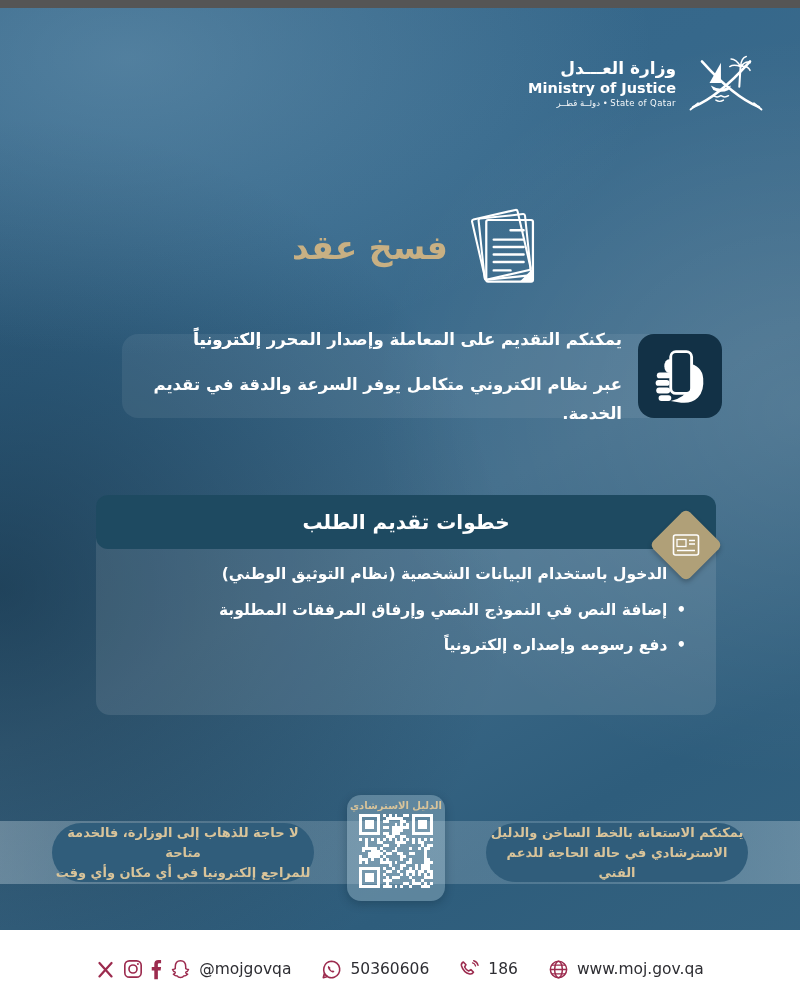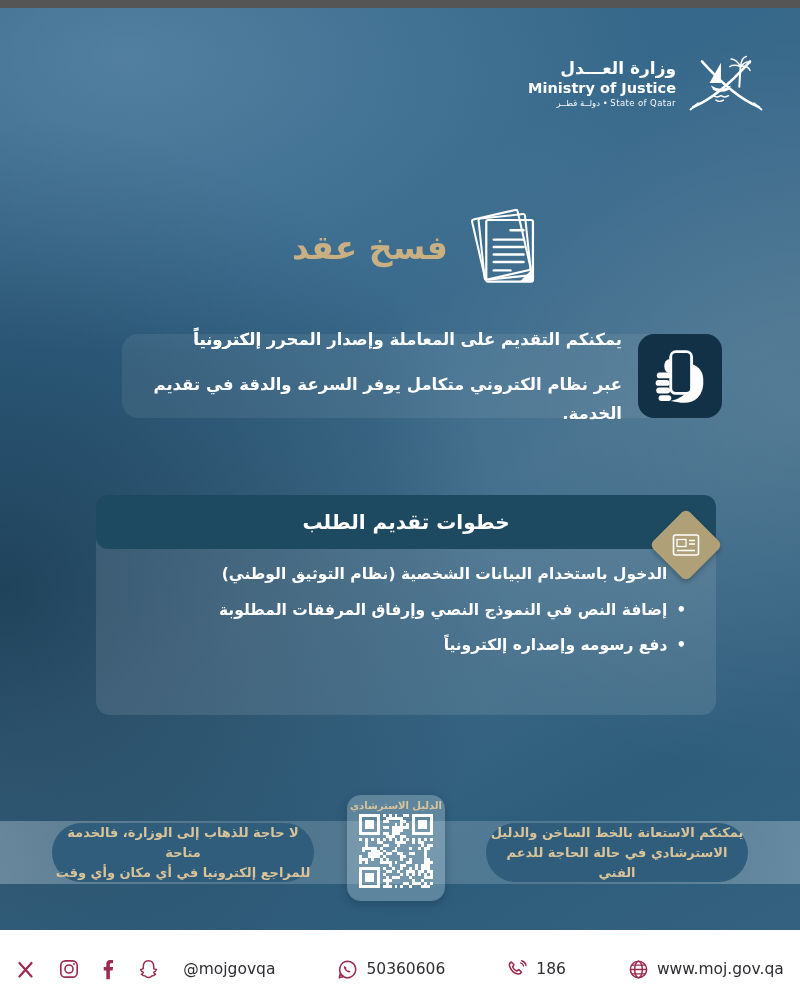--- a/index.html
+++ b/index.html
@@ -63,21 +63,21 @@
   .note-right{ left:486px; }
 
   .qr-box{ position:absolute; left:347px; top:787px; width:98px; height:106px; border-radius:14px;
            background:rgba(203,224,236,0.30); box-shadow:0 3px 10px rgba(8,28,44,0.28);
            display:flex; flex-direction:column; align-items:center; padding-top:5px; }
   .qr-label{ color:#d9c49a; font-size:10px; font-weight:700; margin-bottom:3px; direction:rtl; }
 
   
   .footer{ position:absolute; left:0; top:922px; width:800px; height:78px; background:#ffffff;
            display:flex; align-items:center; justify-content:center; }
-  .footer-row{ display:flex; align-items:center; gap:24px; direction:ltr; color:#2e2e33; font-size:15.5px; }
+  .footer-row{ display:flex; align-items:center; gap:8px; direction:ltr; color:#2e2e33; font-size:15.5px; }
   .footer-row .grp{ display:flex; align-items:center; gap:8px; }
   .footer-row .sp{ width:14px; }
   .ficon{ display:flex; align-items:center; }
 </style>
 </head>
 <body>
 
 <div class="poster">
 
   <div class="logo">

